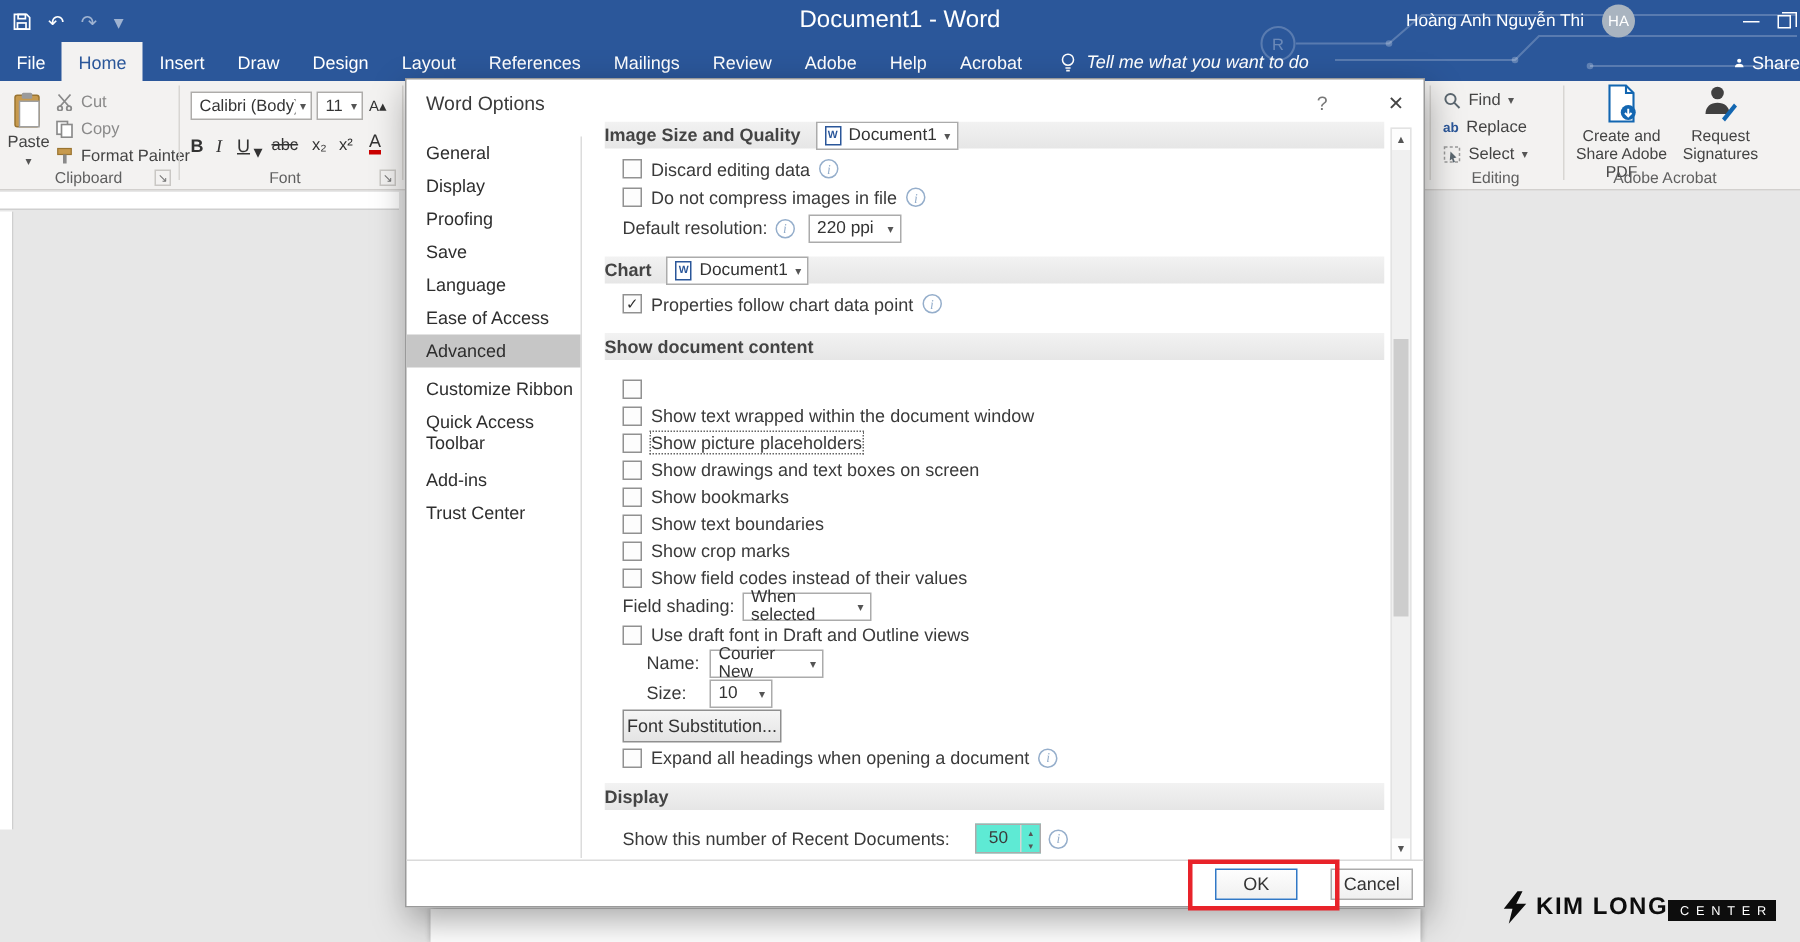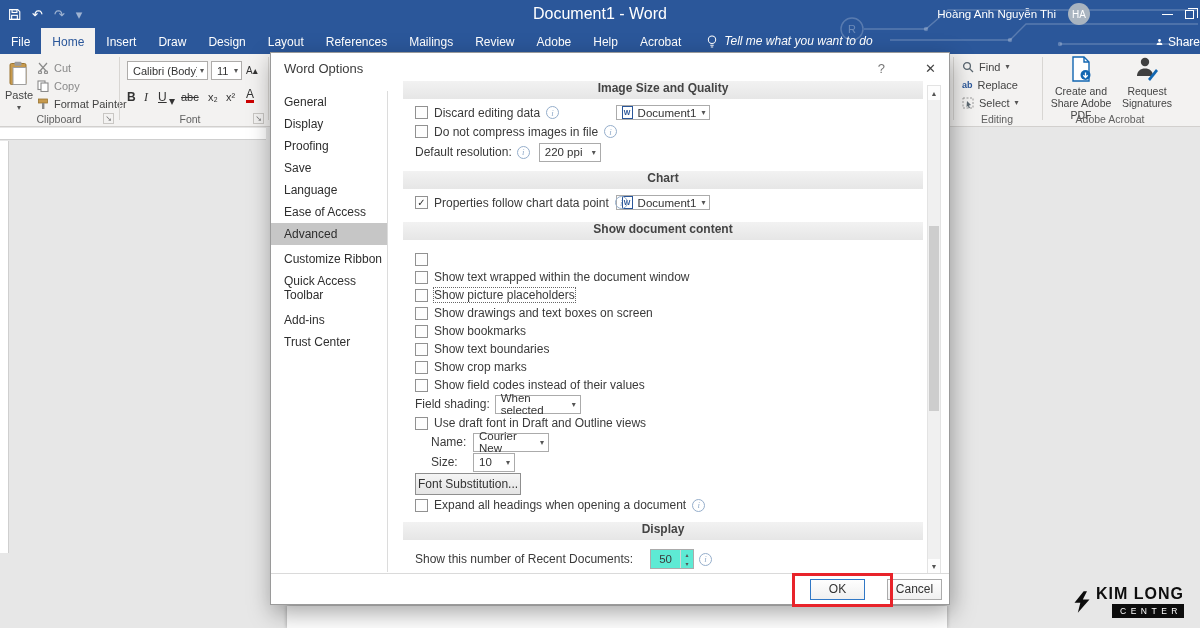--- a/index.html
+++ b/index.html
@@ -47,21 +47,21 @@
   .dialog { position:absolute; left:270px; top:52px; width:680px; height:553px; background:#fff; border:1px solid #9a9a9a; box-shadow:2px 8px 22px rgba(0,0,0,.35); z-index:10; }
   .dlg-head { height:30px; display:flex; align-items:center; padding:0 13px; }
   .dlg-title { flex:1; font-size:13px; color:#3b3b3b; }
   .dlg-help { color:#777; font-size:13px; margin-right:40px; cursor:pointer; }
   .dlg-close { color:#444; font-size:13px; cursor:pointer; }
   .dlg-nav { position:absolute; left:0; top:38px; width:117px; bottom:32px; border-right:1px solid #dcdcdc; font-size:12px; color:#2e2e2e; }
   .nav-item { padding:4px 4px 4px 13px; cursor:pointer; }
   .nav-item.selected { background:#c6c6c6; }
   .nav-item.gap { margin-top:3px; }
   .dlg-content { position:absolute; left:132px; top:28px; width:520px; height:493px; overflow:hidden; font-size:12px; color:#3a3a3a; }
-  .secbar { height:18px; background:linear-gradient(#f2f2f2,#e6e6e6); display:flex; align-items:center; gap:10px; padding:0 0;flex-direction:column; }
+  .secbar { height:18px; background:linear-gradient(#f2f2f2,#e6e6e6); display:flex; align-items:center; gap:10px; padding:0 0; }
   .sectitle { font-weight:bold; font-size:12px; color:#444; }
   .combo { display:inline-flex; align-items:center; border:1px solid #ababab; background:#fff; height:19px; padding:0 4px 0 5px; gap:5px; font-size:11.5px; color:#333; }
   .docicon { width:11px; height:13px; border:1px solid #2a5699; color:#2a5699; font-size:7px; font-weight:bold; display:inline-flex; align-items:center; justify-content:center; }
   .cbrow { display:flex; align-items:center; gap:6px; padding-left:12px; height:18px; }
   .cbrow.h19 { height:19px; }
   .cb { width:13px; height:13px; border:1px solid #919191; background:#fdfdfd; display:inline-flex; align-items:center; justify-content:center; font-size:10px; color:#2e2e2e; flex:none; }
   .cblabel.focused { outline:1px dotted #666; }
   .info { width:13px; height:13px; border-radius:50%; border:1px solid #95aecb; color:#95aecb; font-size:9px; font-style:italic; font-family:"Liberation Serif", serif; display:inline-flex; align-items:center; justify-content:center; flex:none; }
   .formrow { display:flex; align-items:center; gap:5px; padding-left:12px; height:22px; }
   .formrow.sub { padding-left:28px; height:20px; }
@@ -74,21 +74,21 @@
   .dlg-scroll { position:absolute; right:8px; top:32px; width:14px; height:489px; background:#f0f0f0; border:1px solid #e3e3e3; }
   .sc-arrow { position:absolute; left:0; width:12px; height:14px; font-size:7px; color:#555; display:flex; align-items:center; justify-content:center; background:#fdfdfd; }
   .sc-thumb { position:absolute; left:1px; width:10px; background:#cdcdcd; }
   .dlg-foot { position:absolute; left:0; right:0; bottom:0; height:31px; border-top:1px solid #dadada; display:flex; align-items:center; justify-content:flex-end; gap:21px; padding-right:7px; }
   .btn { height:21px; min-width:55px; background:linear-gradient(#fefefe,#f0f0f0); border:1px solid #ababab; font-size:12px; color:#333; font-family:"Liberation Sans", sans-serif; }
   .btn.ok { border-color:#3178c6; margin-right:1px; }
 
   
   .red-box { position:absolute; left:792px; top:573px; width:101px; height:34px; border:3px solid #e8232a; z-index:30; }
   .kimlong { position:absolute; right:16px; bottom:10px; display:flex; align-items:center; gap:4px; z-index:5; }
-  .kl-text { display:flex; flex-direction:column; align-items:flex-end;justify-content:flex-end; }
+  .kl-text { display:flex; flex-direction:row; align-items:flex-end;justify-content:flex-end; }
   .kl-brand { font-weight:800; font-size:16px; color:#0d0d0d; letter-spacing:1px; }
   .kl-sub { background:#0d0d0d; color:#fff; font-size:8.5px; letter-spacing:4.5px; padding:2px 2px 2px 8px; margin-top:1px; }
 </style>
 </head>
 <body>
 
 <div class="screen">
 
   <div class="titlebar">
     <div class="qat">

